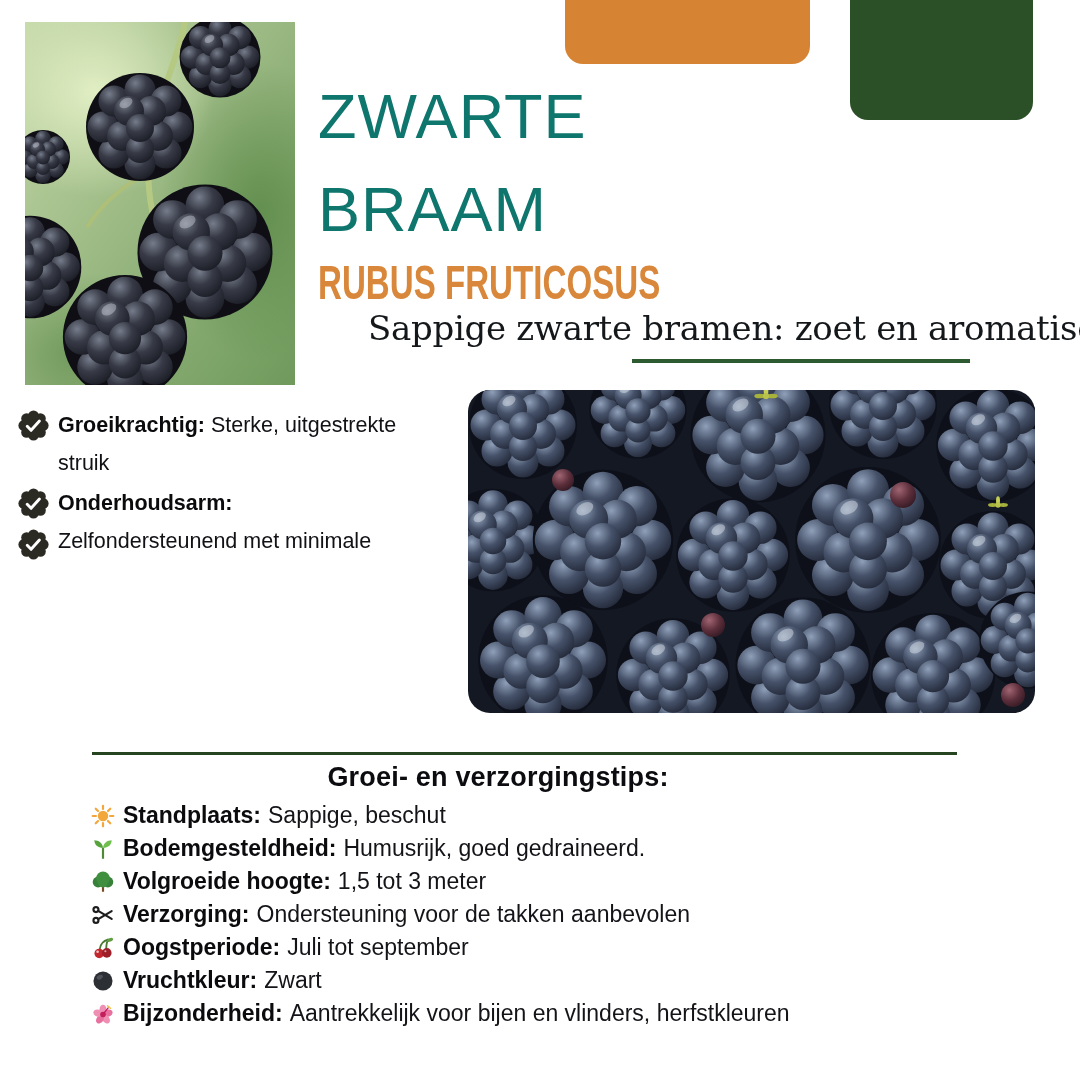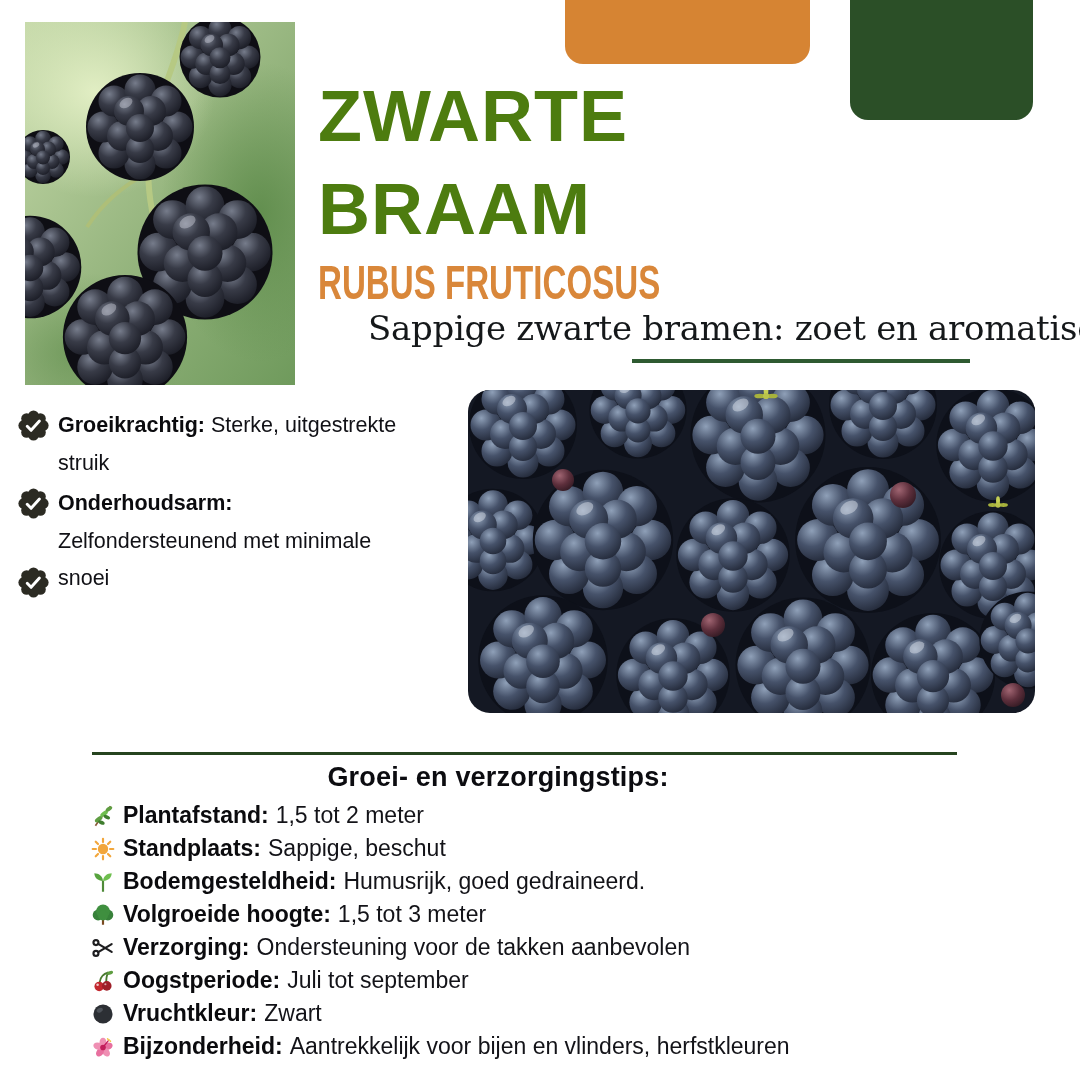--- a/index.html
+++ b/index.html
@@ -9,22 +9,22 @@
   
   .shape{position:absolute;border-radius:18px;}
   .shape.orange{left:565px;top:-22px;width:245px;height:86px;background:#D68433;}
   .shape.green{left:850px;top:-22px;width:183px;height:142px;background:#2B4F27;}
 
   
   .photo-left{position:absolute;left:25px;top:22px;width:270px;height:363px;overflow:hidden;}
   .photo-left svg{display:block;width:100%;height:100%;}
 
   
-  .title{position:absolute;left:318px;top:70px;font-size:72px;font-weight:bold;
-         color:#4d7c0f;line-height:93px;letter-spacing:1px;white-space:nowrap;}
+  .title{position:absolute;left:318px;top:70px;font-size:63px;font-weight:normal;
+         color:#0f766e;line-height:93px;letter-spacing:1px;white-space:nowrap;}
   .subtitle{position:absolute;left:318px;top:254px;font-size:46px;font-weight:bold;color:#D9873A;
             transform:scale(0.72,1.04);transform-origin:left top;white-space:nowrap;letter-spacing:0;}
   .tagline{position:absolute;left:368px;top:308px;font-family:"DejaVu Serif",serif;font-size:34px;
            color:#15181a;letter-spacing:-0.3px;white-space:nowrap;}
   .tagline-underline{position:absolute;left:632px;top:359px;width:338px;height:4px;background:#2E5A31;}
 
   
   .features{position:absolute;left:18px;top:407px;width:430px;}
   .feature{display:flex;gap:9px;margin-bottom:3px;}
   .badge{width:31px;height:31px;flex:0 0 31px;margin-top:3px;}
@@ -201,21 +201,20 @@
           <circle cx="16" cy="6" r="5.6"></circle>
               <circle cx="23.1" cy="8.9" r="5.6"></circle>
               <circle cx="16" cy="16" r="12.2"></circle>
             </g>
           <path d="M9.5 16.8 l4 4.2 l8.6 -9.6" stroke="#ffffff" stroke-width="3" fill="none" stroke-linecap="round" stroke-linejoin="round"></path>
         </svg>
       </span>
       <div class="ftext">
         <div class="fline"><b>Onderhoudsarm:</b> <span></span></div>
         <div class="fline">Zelfondersteunend met minimale</div>
-        <div class="fline">snoei</div>
       </div>
     </div>
 
     <div class="feature offset-badge">
       <span class="badge">
         <svg viewBox="0 0 32 32">
             <g fill="#2c2b23">
           <circle cx="26" cy="16" r="5.6"></circle>
               <circle cx="23.1" cy="23.1" r="5.6"></circle>
               <circle cx="16" cy="26" r="5.6"></circle>
@@ -257,34 +256,20 @@
       <use href="#calyx" transform="translate(298,6) scale(1.3)"></use>
       <use href="#calyx" transform="translate(530,115) scale(1.1)"></use>
     </svg>
   </div>
 
   <div class="divider"></div>
   <div class="tips-heading">Groei- en verzorgingstips:</div>
 
   <div class="tips">
 
-    <div class="tip">
-      <span class="ticon">
-        <svg viewBox="0 0 24 24">
-            <path d="M5 21 C9 15 13 9 19 3" stroke="#8a5a3b" stroke-width="1.6" fill="none"></path>
-          <ellipse cx="8" cy="15" rx="4" ry="2" fill="#5f9e42" transform="rotate(-35 8 15)"></ellipse>
-          <ellipse cx="13" cy="10" rx="4" ry="2" fill="#6fbf4f" transform="rotate(-35 13 10)"></ellipse>
-          <ellipse cx="17.5" cy="5.5" rx="3.4" ry="1.8" fill="#5f9e42" transform="rotate(-35 17.5 5.5)"></ellipse>
-          <ellipse cx="10.5" cy="18" rx="3.2" ry="1.7" fill="#3f7d2e" transform="rotate(25 10.5 18)"></ellipse>
-          <ellipse cx="15.5" cy="13" rx="3.2" ry="1.7" fill="#3f7d2e" transform="rotate(25 15.5 13)"></ellipse>
-          </svg>
-      </span>
-      <b>Plantafstand:</b>
-      <span>1,5 tot 2 meter</span>
-    </div>
 
     <div class="tip">
       <span class="ticon">
         <svg viewBox="0 0 24 24">
             <circle cx="12" cy="12" r="4.8" fill="#f2a63b"></circle>
           <g stroke="#f2a63b" stroke-width="2" stroke-linecap="round">
             <line x1="12" y1="2.5" x2="12" y2="5.5"></line>
               <line x1="12" y1="18.5" x2="12" y2="21.5"></line>
             <line x1="2.5" y1="12" x2="5.5" y2="12"></line>
               <line x1="18.5" y1="12" x2="21.5" y2="12"></line>

